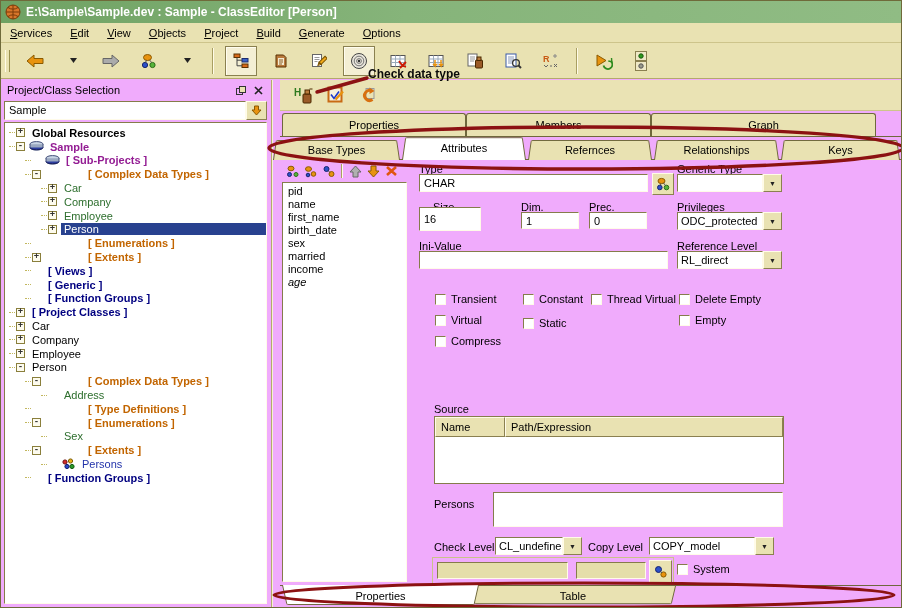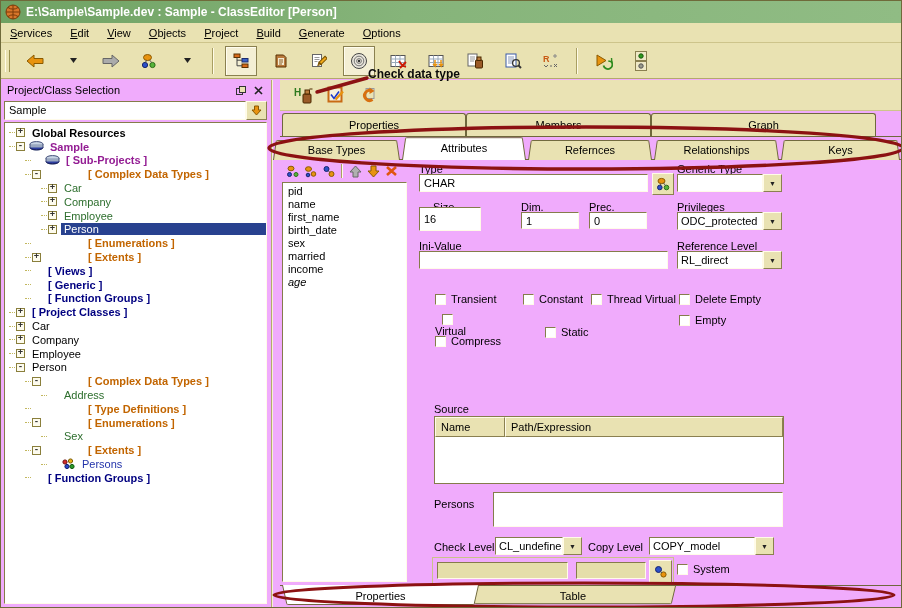--- a/index.html
+++ b/index.html
@@ -677,25 +677,25 @@
         <span>Constant</span>
       </span>
       <span class="flag" style="left: 160px; top: 4px;">
         <span class="cb"></span>
         <span>Thread Virtual</span>
       </span>
       <span class="flag" style="left: 248px; top: 4px;">
         <span class="cb"></span>
         <span>Delete Empty</span>
       </span>
-      <span class="flag" style="left: 4px; top: 25px; flex-direction: column;">
+      <span class="flag" style="left: 4px; top: 25px;">
         <span class="cb"></span>
         <span>Virtual</span>
       </span>
-      <span class="flag" style="left: 92px; top: 37px; margin-left: 22px;">
+      <span class="flag" style="left: 92px; top: 28px;">
         <span class="cb"></span>
         <span>Static</span>
       </span>
       <span class="flag" style="left: 248px; top: 25px;">
         <span class="cb"></span>
         <span>Empty</span>
       </span>
       <span class="flag" style="left: 4px; top: 46px;">
         <span class="cb"></span>
         <span>Compress</span>

